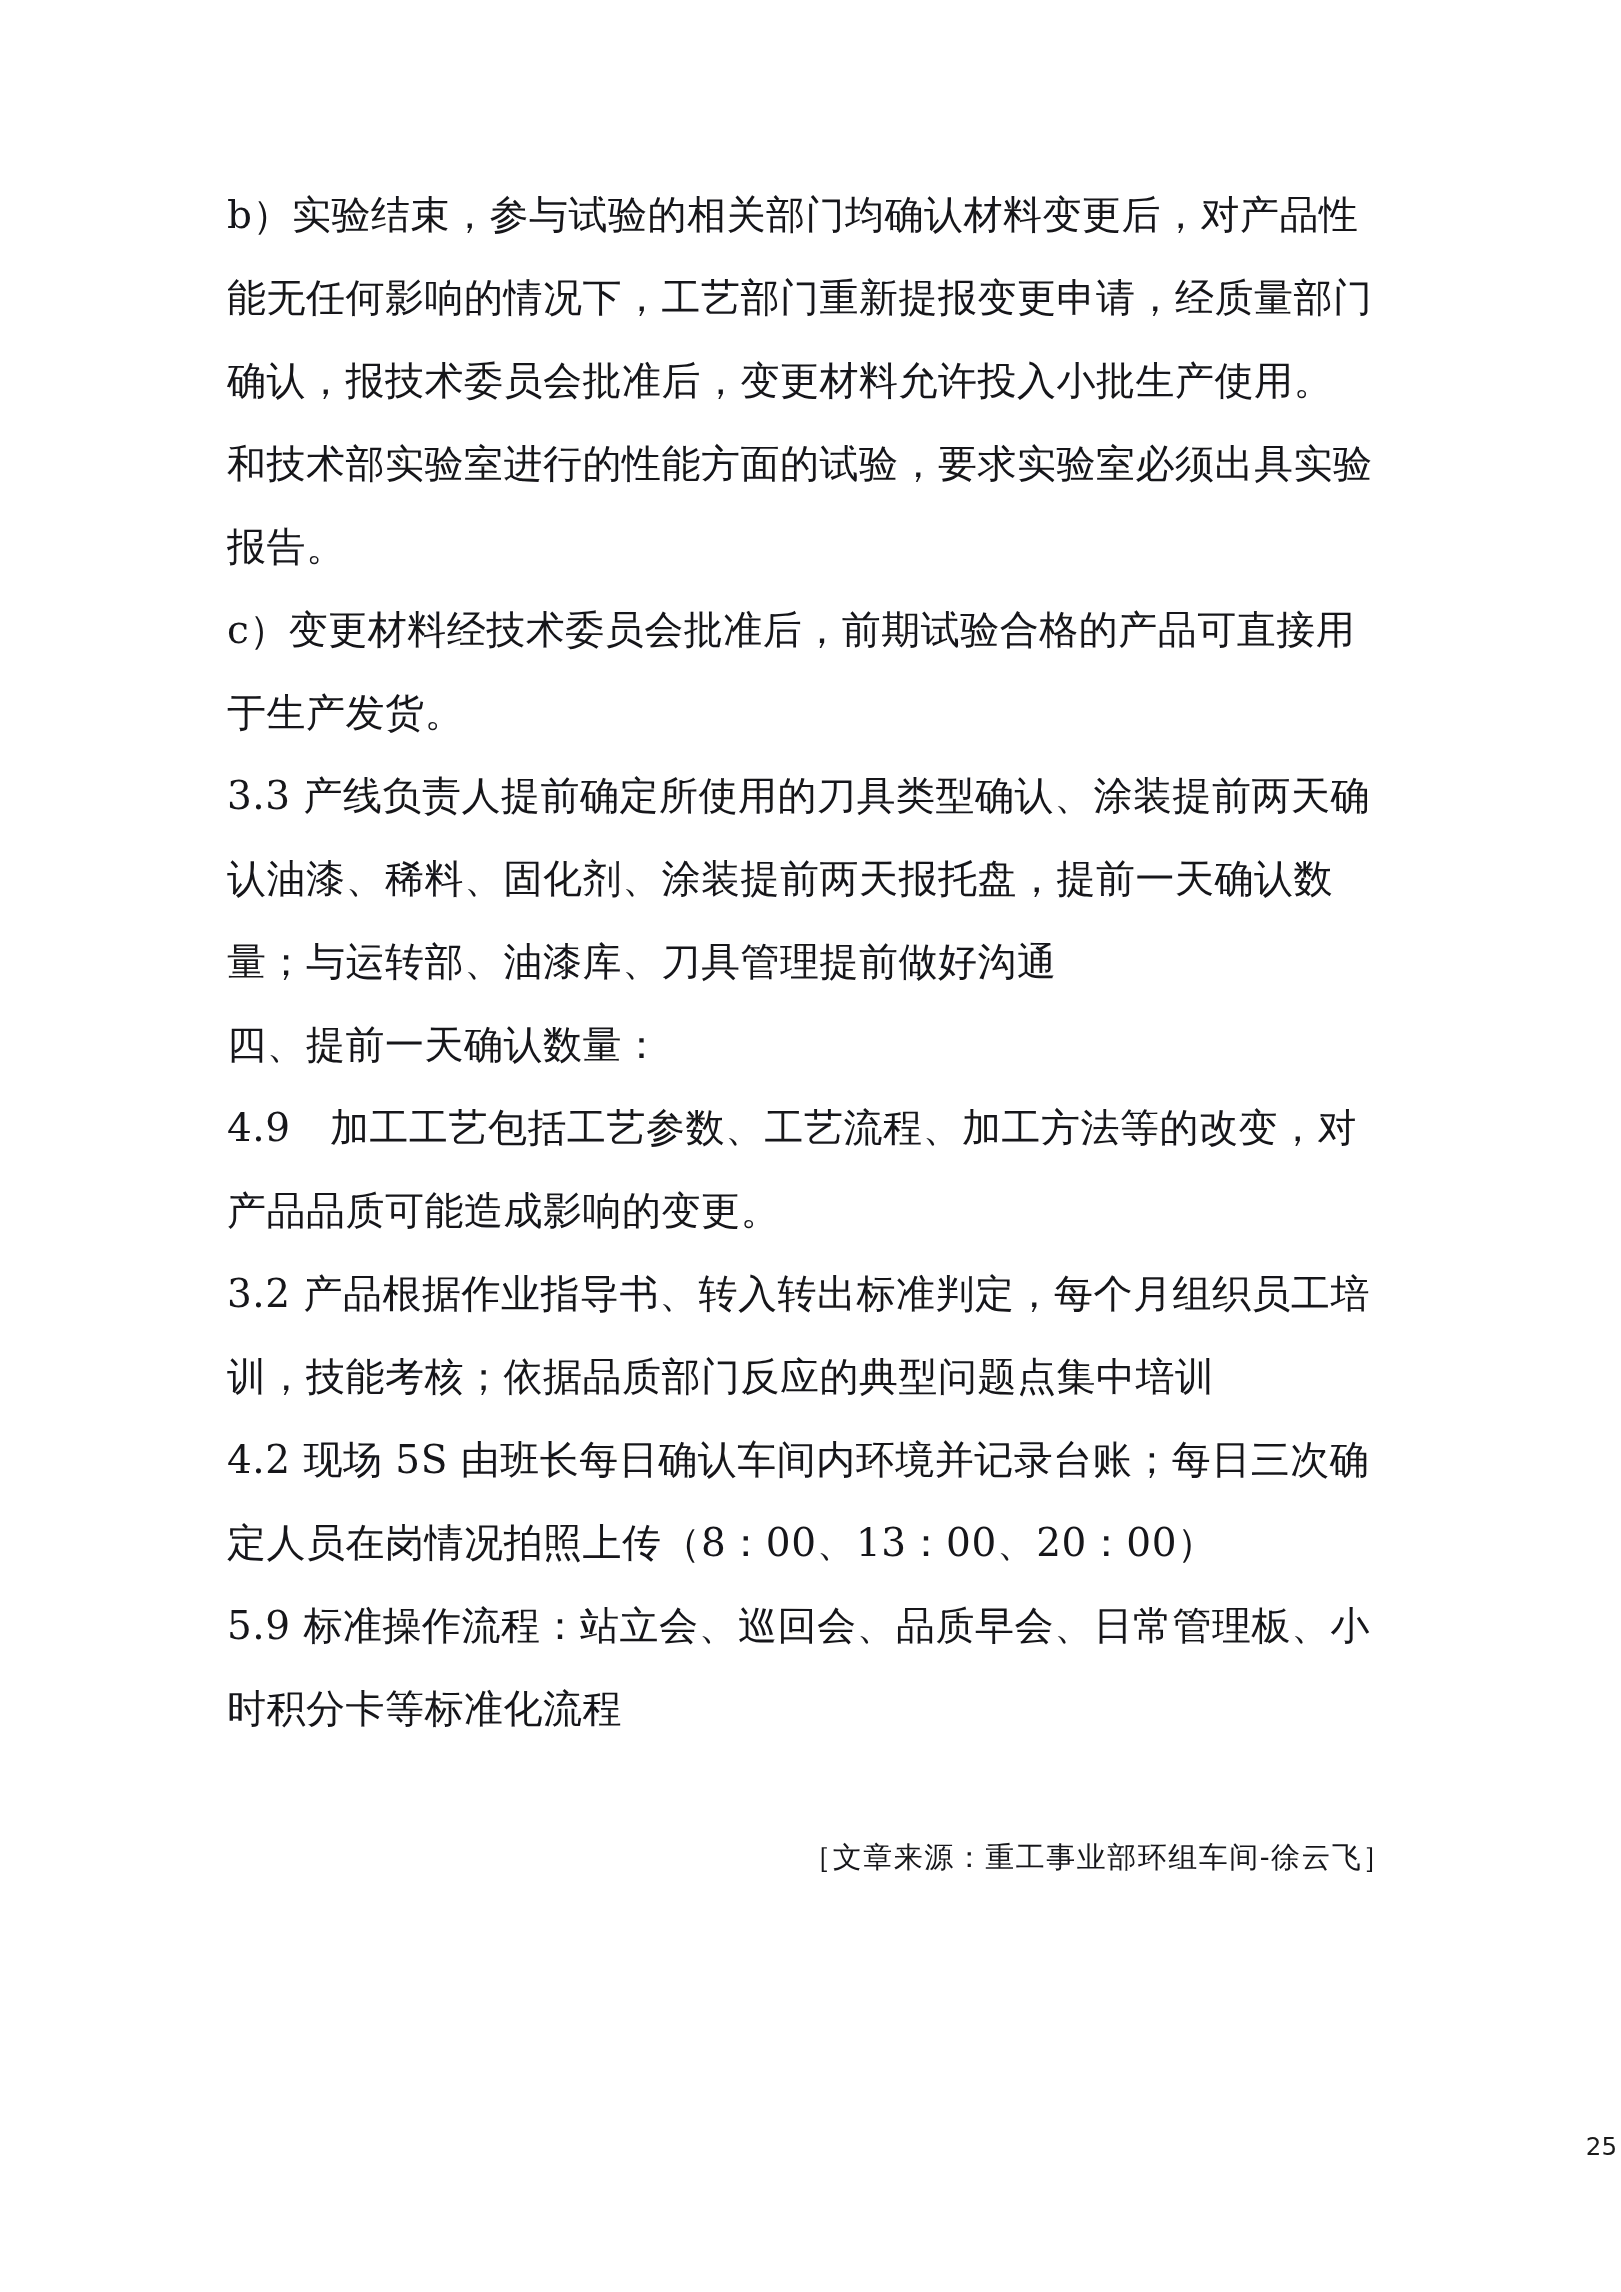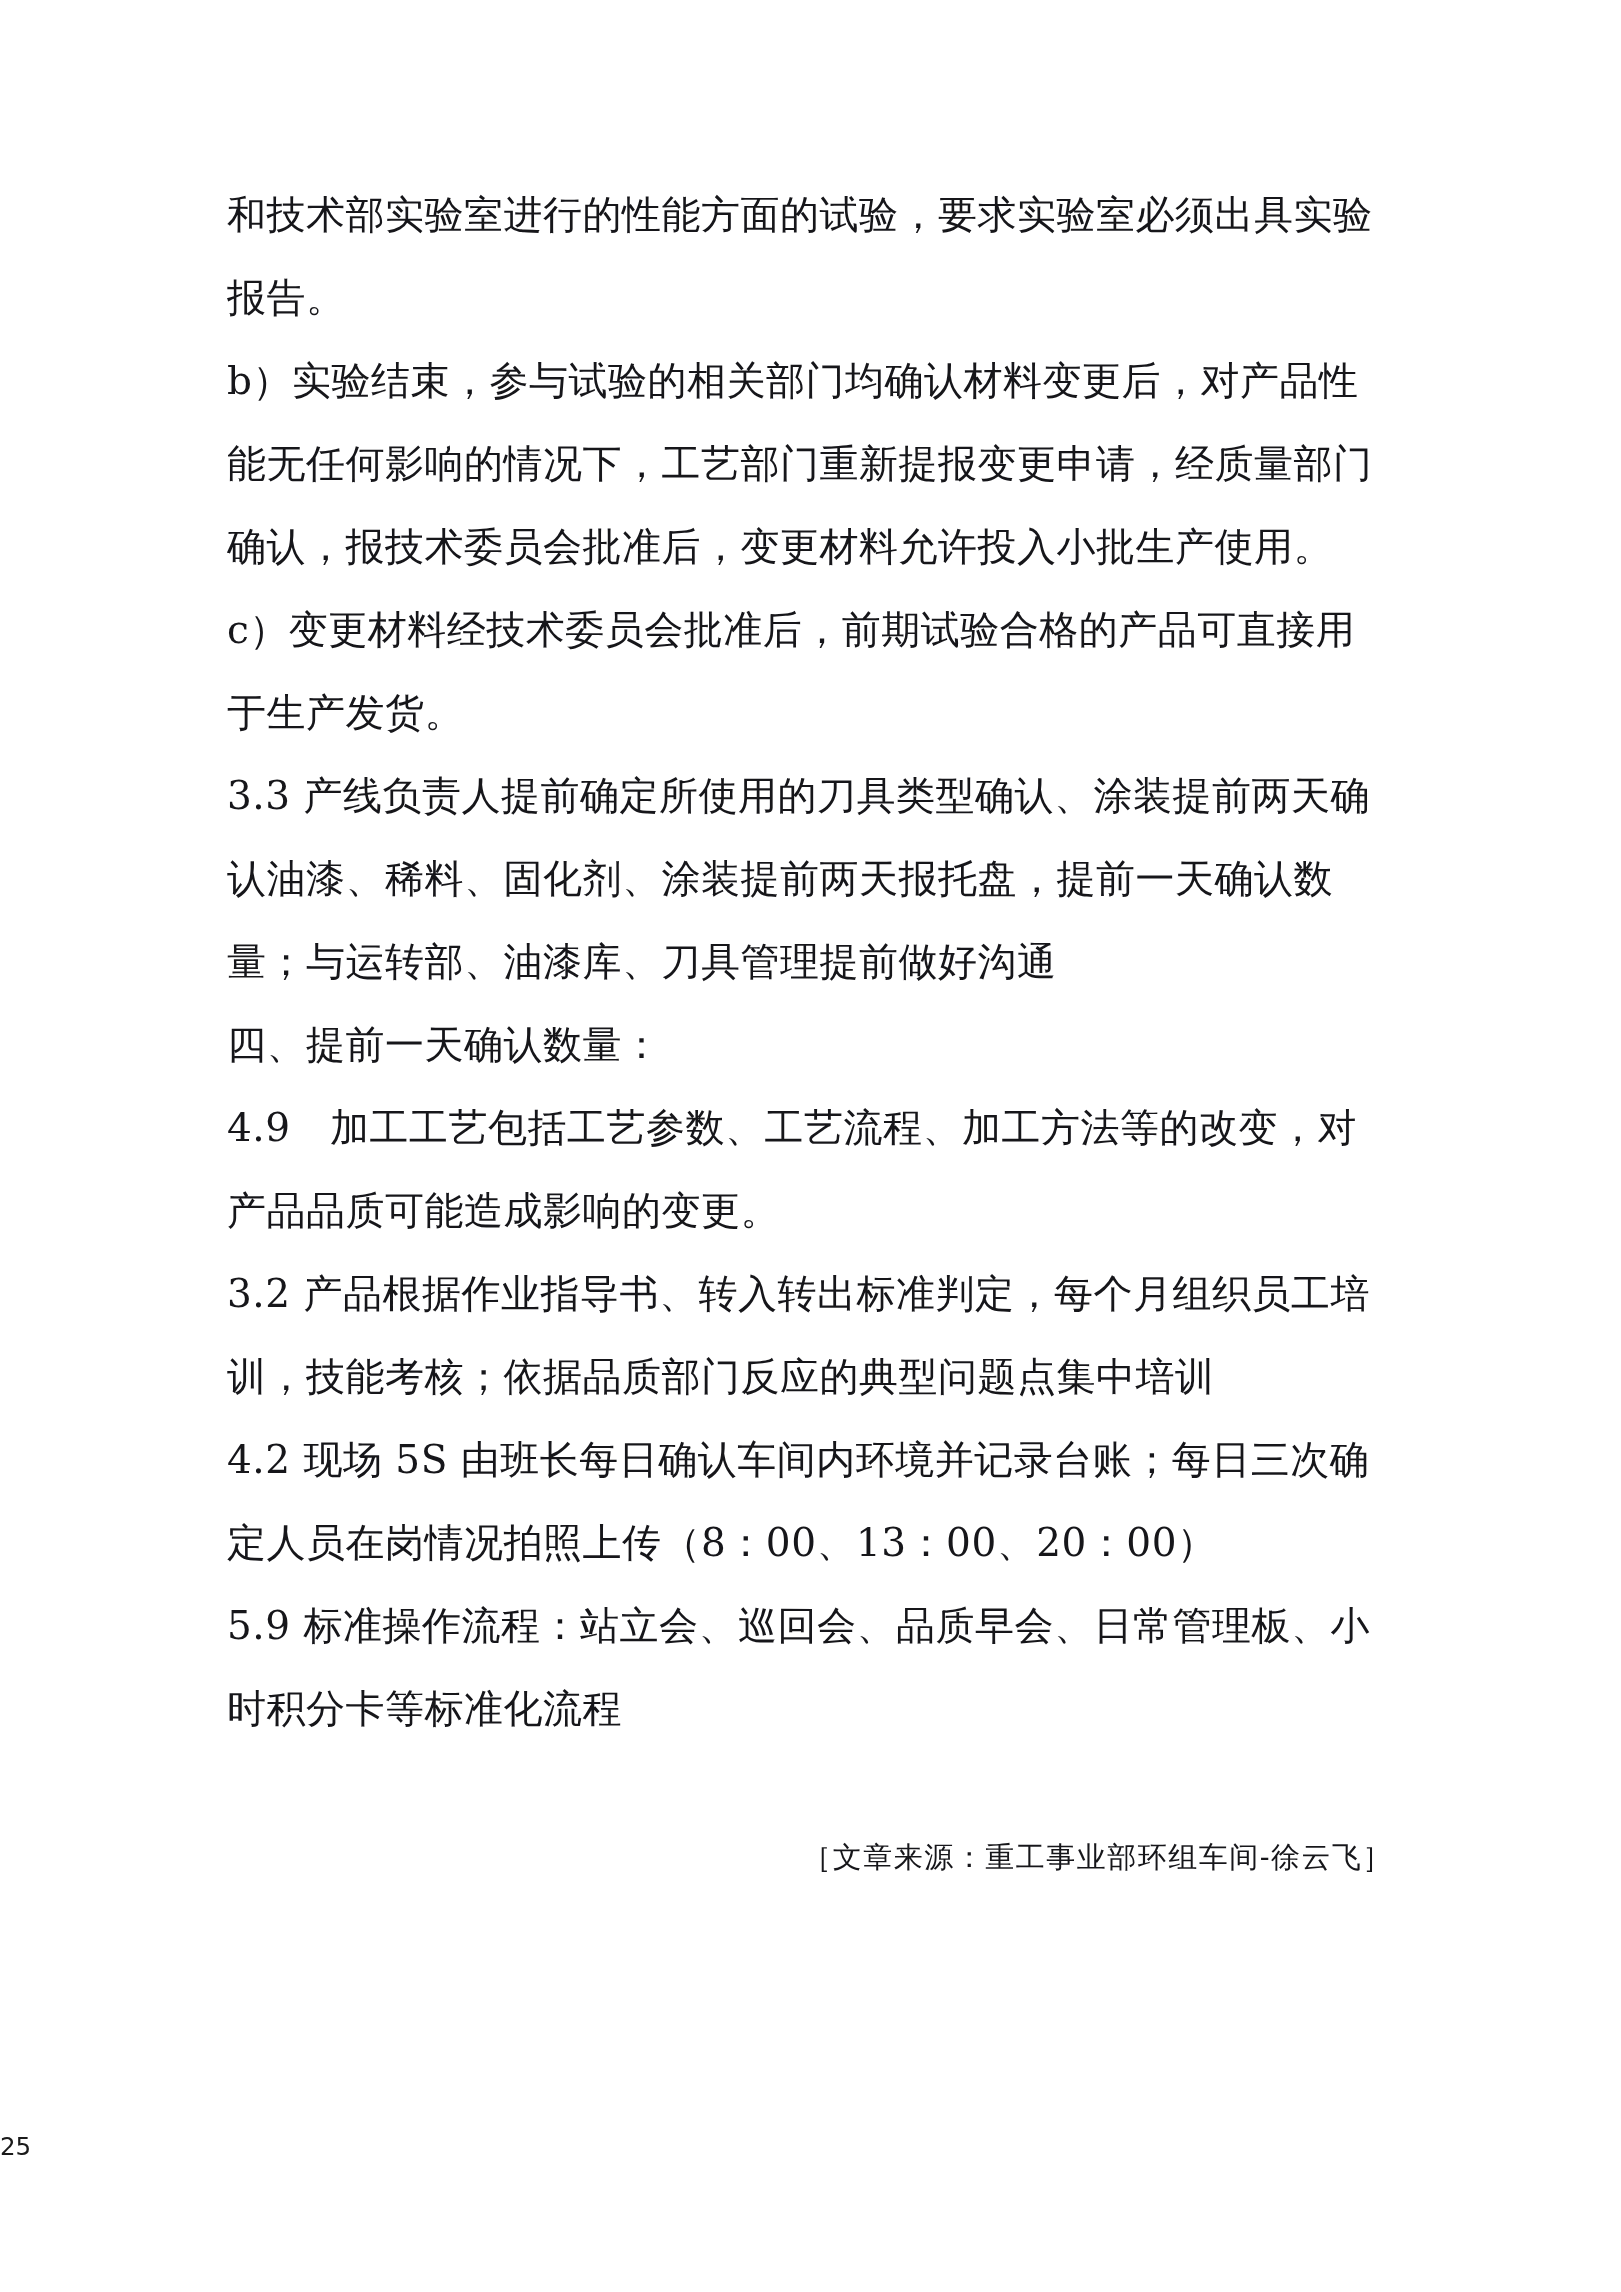--- a/index.html
+++ b/index.html
@@ -59,41 +59,41 @@
     letter-spacing: 1.5px;
     font-family: "DejaVu Serif", "Liberation Serif", serif;
     color: #16161a;
     white-space: nowrap;
   }
 
   
   .footer {
     position: absolute;
     left: 0;
-    right: 12px;
+    right: 4px;
     top: 2132px;
-    text-align: left;
+    text-align: right;
   }
   .page-number {
     font-family: "DejaVu Sans", "Liberation Sans", sans-serif;
     font-size: 24.5px;
     line-height: 29px;
     color: #1a1a1a;
   }
 </style>
 </head>
 <body>
 
 <div class="page">
 
   <div class="body-col">
 
+    <p class="para">b）实验结束，参与试验的相关部门均确认材料变更后，对产品性能无任何影响的情况下，工艺部门重新提报变更申请，经质量部门确认，报技术委员会批准后，变更材料允许投入小批生产使用。</p>
+
     <p class="para">和技术部实验室进行的性能方面的试验，要求实验室必须出具实验报告。</p>
-
-    <p class="para">b）实验结束，参与试验的相关部门均确认材料变更后，对产品性能无任何影响的情况下，工艺部门重新提报变更申请，经质量部门确认，报技术委员会批准后，变更材料允许投入小批生产使用。</p>
 
     <p class="para">c）变更材料经技术委员会批准后，前期试验合格的产品可直接用于生产发货。</p>
 
     <p class="para">3.3 产线负责人提前确定所使用的刀具类型确认、涂装提前两天确认油漆、稀料、固化剂、涂装提前两天报托盘，提前一天确认数量；与运转部、油漆库、刀具管理提前做好沟通</p>
 
     <p class="para">四、提前一天确认数量：</p>
 
     <p class="para">4.9　加工工艺包括工艺参数、工艺流程、加工方法等的改变，对产品品质可能造成影响的变更。</p>
 
     <p class="para">3.2 产品根据作业指导书、转入转出标准判定，每个月组织员工培训，技能考核；依据品质部门反应的典型问题点集中培训</p>

